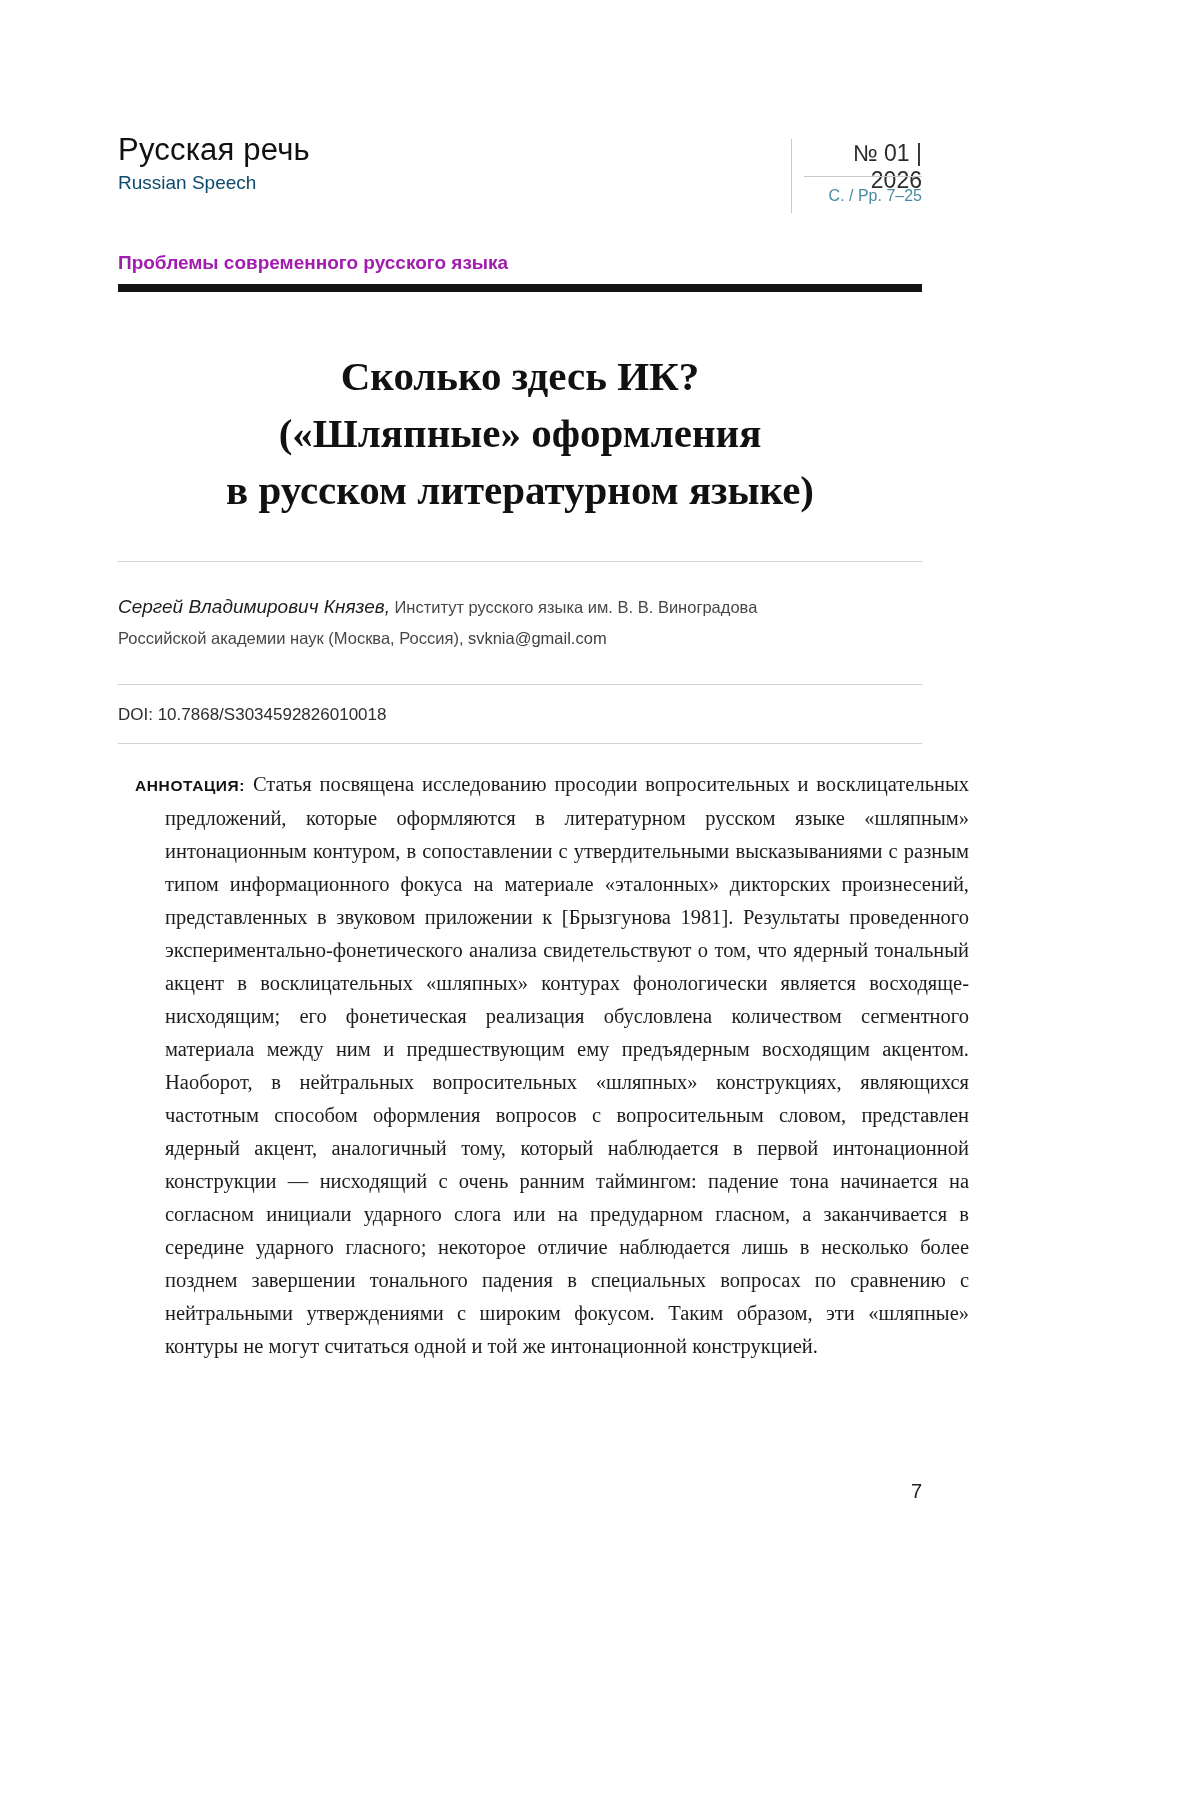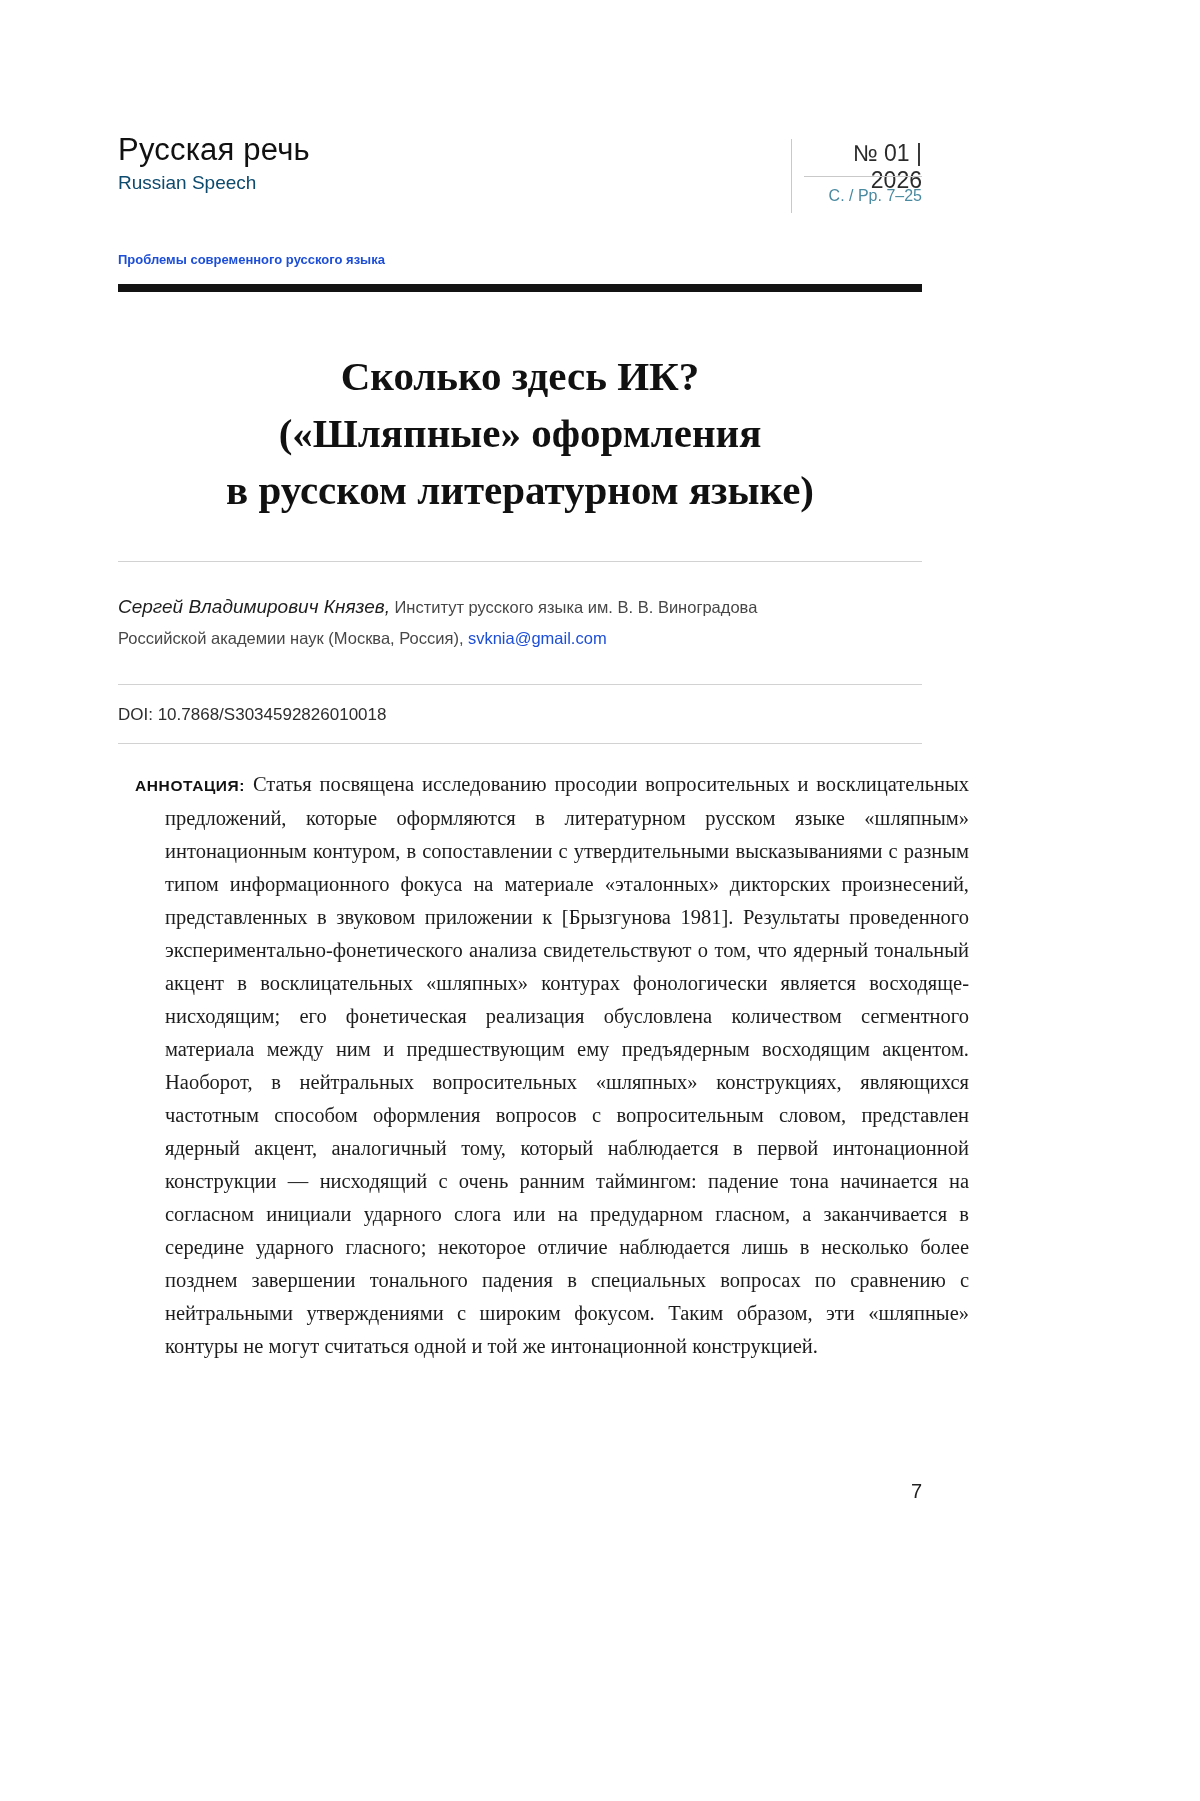--- a/index.html
+++ b/index.html
@@ -67,23 +67,23 @@
     text-align: right;
     font-size: 16px;
     color: #4a8aa0;
   }
 
   
   .section-heading {
     position: absolute;
     left: 118px;
     top: 252px;
-    font-size: 13px;
+    font-size: 19px;
     font-weight: bold;
-    color: #1d4ed8;
+    color: #a21caf;
   }
   .section-rule {
     position: absolute;
     left: 118px;
     top: 284px;
     width: 804px;
     height: 8px;
     background: #131313;
   }
 
@@ -124,21 +124,21 @@
     font-size: 19px;
     color: #1e1e1e;
     font-style: italic;
   }
   .author-affiliation {
     font-size: 16.5px;
     color: #474747;
   }
   .author-email {
     font-size: 16.5px;
-    color: #1d4ed8;
+    color: #404040;
     text-decoration: none;
     cursor: pointer;
   }
 
   
   .doi-text {
     position: absolute;
     left: 118px;
     top: 705px;
     font-size: 17px;

